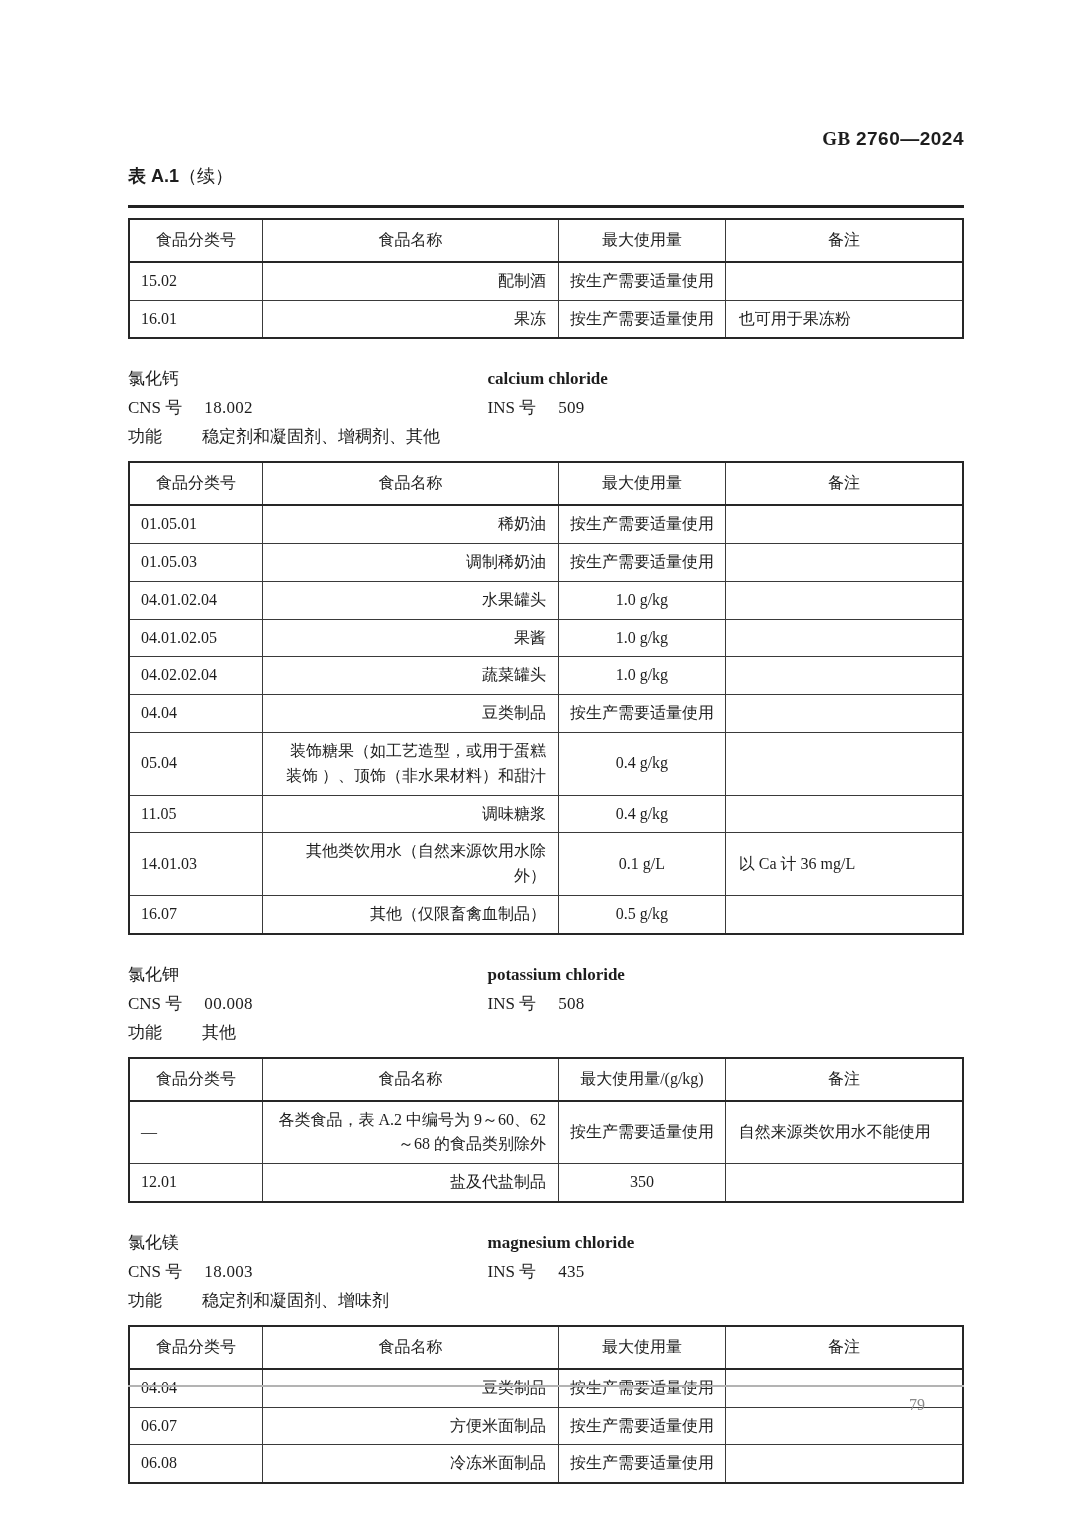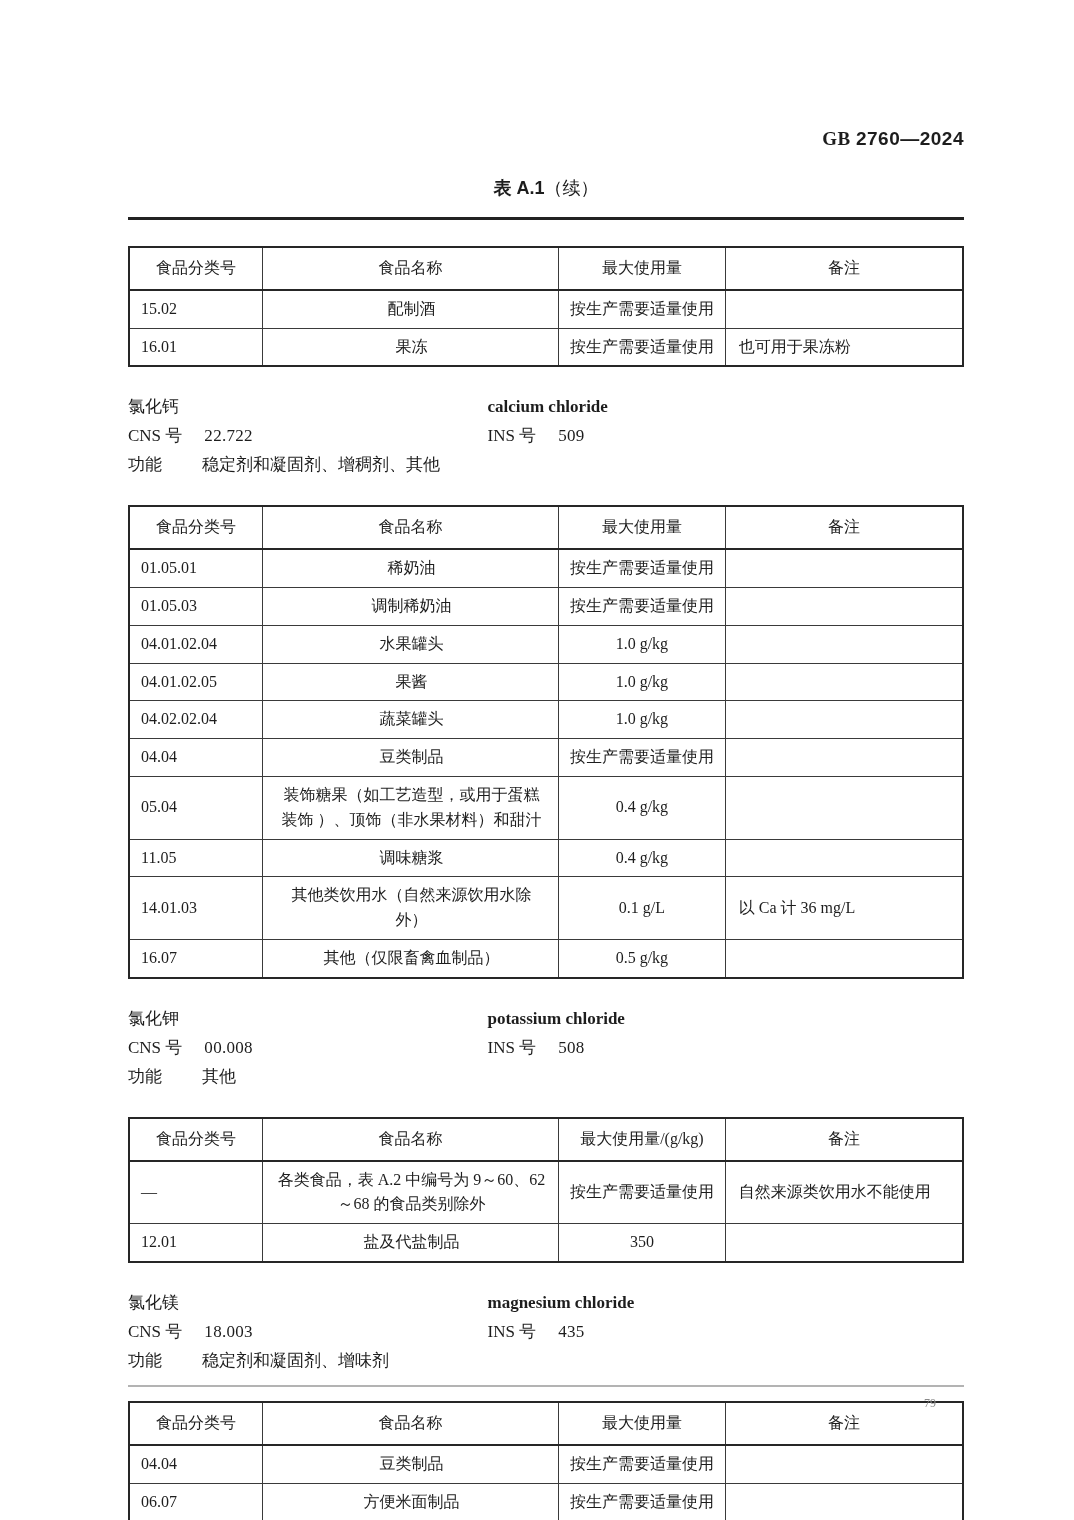--- a/index.html
+++ b/index.html
@@ -20,55 +20,55 @@
   .doc-header {
     margin-top: 128px;
     text-align: right;
     font-size: 19px;
     letter-spacing: 0.5px;
   }
   .doc-header .gb { font-weight: 700; font-family: "Liberation Serif", serif; }
   .doc-header .code { font-family: "Liberation Sans", "DejaVu Sans", sans-serif; font-weight: 700; }
   
   .table-title {
-    margin-top: 26px;
-    text-align: center;
+    margin-top: 14px;
+    text-align: left;
     font-size: 18px;
   }
   .table-title .t-main { font-weight: 700; font-family: "Liberation Sans", "DejaVu Sans", sans-serif; }
   .table-title .t-suffix { font-weight: 400; }
   
   .heavy-rule {
     margin-top: 17px;
     height: 3px;
     background: #222222;
   }
   
   table.gb-table {
-    margin-top: 26px;
+    margin-top: 10px;
     width: 100%;
     border-collapse: collapse;
     border: 2px solid #262626;
     font-size: 16px;
     table-layout: fixed;
   }
   table.gb-table th, table.gb-table td {
     border: 1px solid #3a3a3a;
     padding: 6px 8px;
     vertical-align: middle;
     line-height: 1.55;
   }
   table.gb-table th {
     font-weight: 400;
     text-align: center;
     border-bottom: 2px solid #262626;
     padding: 8px 6px;
   }
   table.gb-table td.col0 { text-align: left; padding-left: 11px; }
-  table.gb-table td.col1 { text-align: center; padding-left: 14px; padding-right: 12px; }
+  table.gb-table td.col1 { text-align: right; padding-left: 14px; padding-right: 12px; }
   table.gb-table td.col2 { text-align: center; }
   table.gb-table td.col3 { text-align: left; padding-left: 13px; }
   col.c0 { width: 16%; }
   col.c1 { width: 35.5%; }
   col.c2 { width: 20%; }
   col.c3 { width: 28.5%; }
   
   .additive-section { margin-top: 25px; }
   .sec-line {
     display: flex;
@@ -91,24 +91,24 @@
   
   .footer-rule {
     position: absolute;
     left: 128px; top: 1385px;
     width: 836px; height: 2px;
     background: #b3b3b3;
   }
   .page-number {
     position: absolute;
     top: 1396px;
-    left: 128px;
+    left: 117px;
     width: 808px;
     text-align: right;
-    font-size: 12px;
+    font-size: 16px;
     color: #8a8a8a;
     font-family: "Liberation Serif", serif;
   }
 </style>
 </head>
 <body>
 
 <div class="content">
 
   <div class="doc-header">
@@ -152,21 +152,21 @@
         </tr>
       </tbody>
     </table>
 
   <div class="additive-section">
     <div class="sec-line">
       <span class="sec-left name-zh">氯化钙</span>
       <span class="sec-right name-en">calcium chloride</span>
     </div>
     <div class="sec-line">
-      <span class="sec-left"><span class="id-label">CNS 号</span><span class="id-value">22.722</span></span>
+      <span class="sec-left"><span class="id-label">CNS 号</span><span class="id-value">18.002</span></span>
       <span class="sec-right"><span class="id-label">INS 号</span><span class="id-value">509</span></span>
     </div>
     <div class="func-line">
       <span class="func-label">功能</span><span>稳定剂和凝固剂、增稠剂、其他</span>
     </div>
     <table class="gb-table">
         <colgroup>
           <col class="c0">
           <col class="c1">
           <col class="c2">

